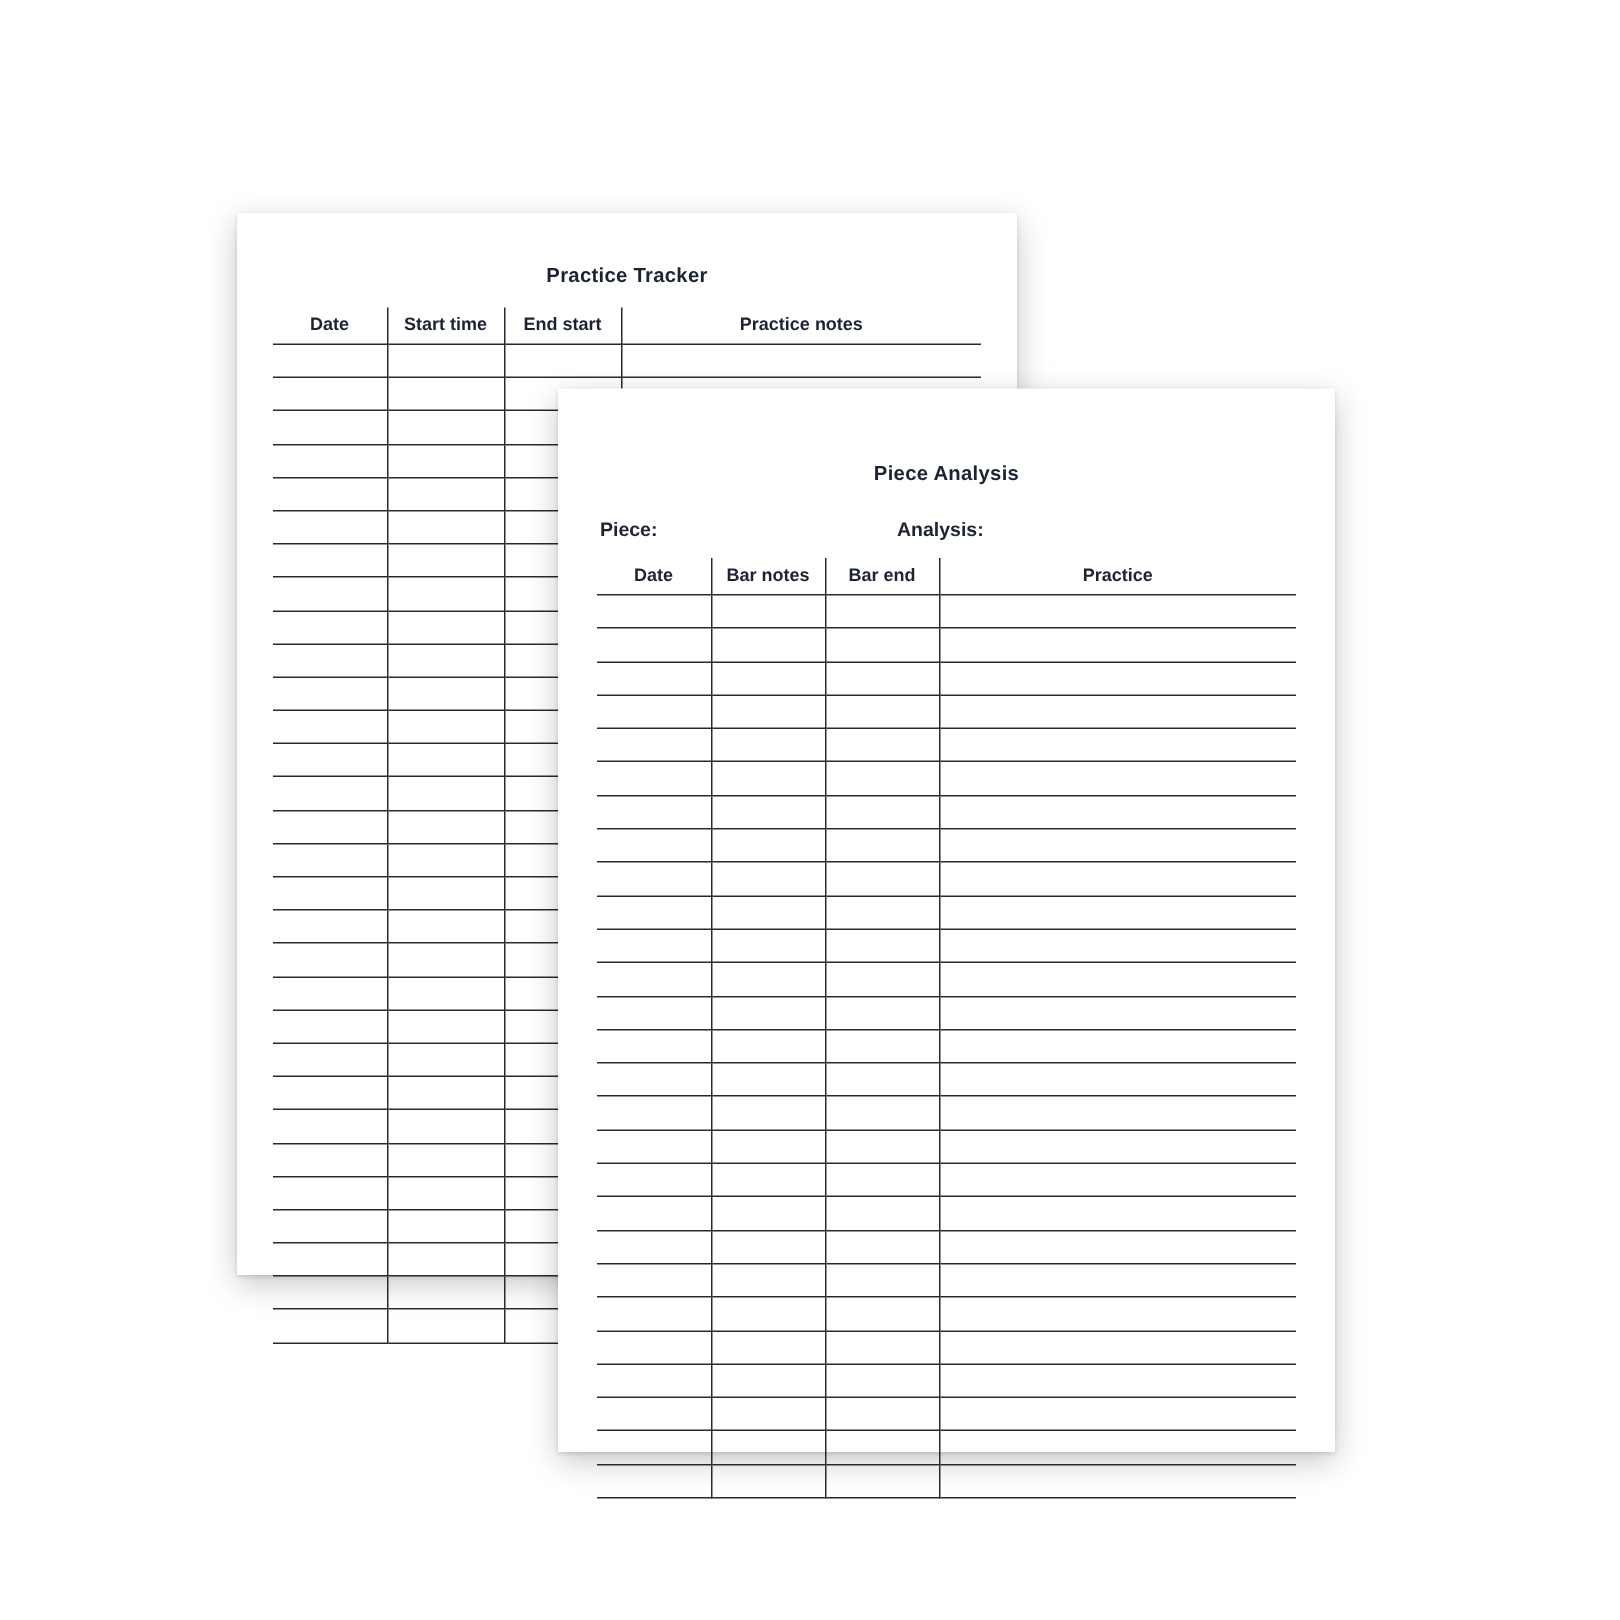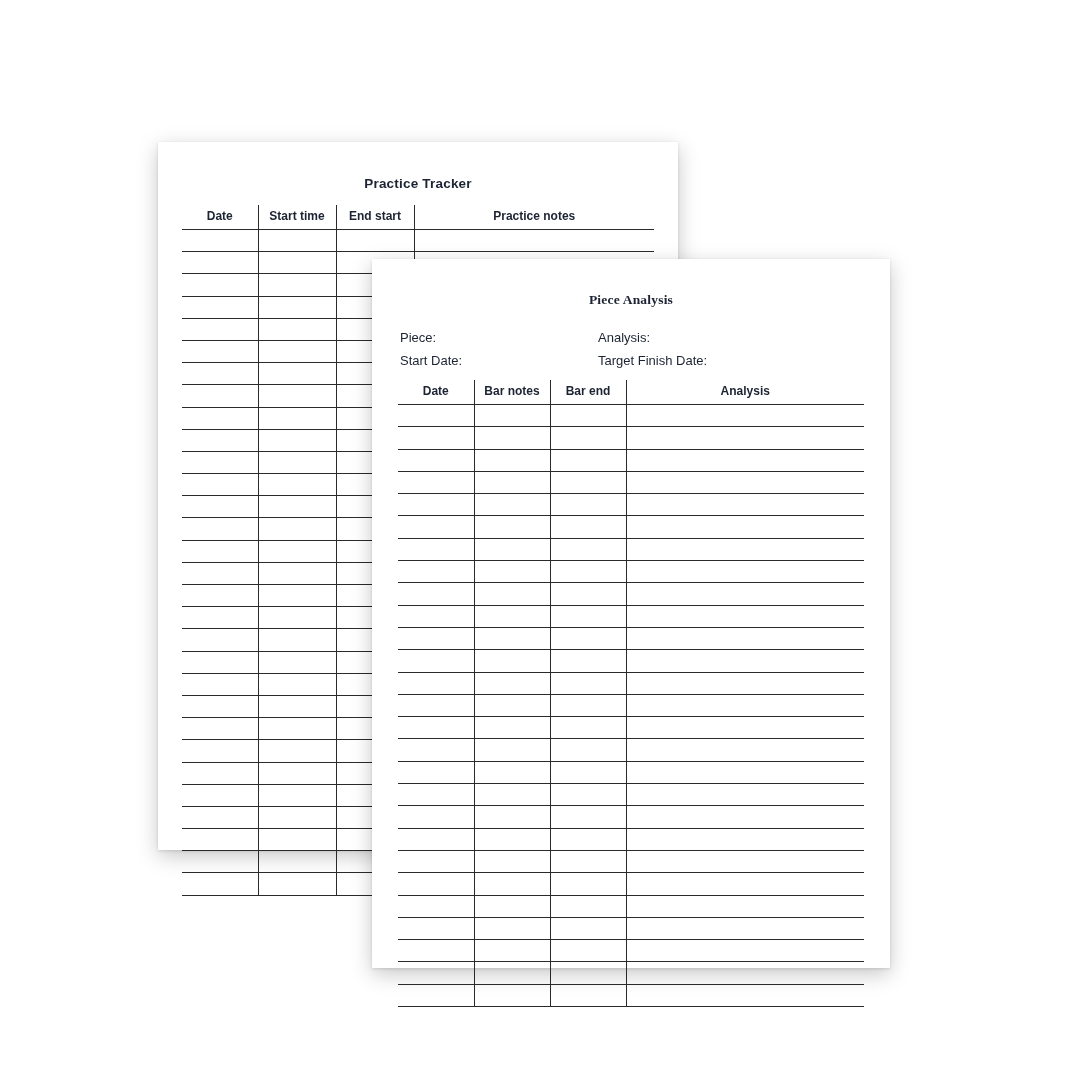--- a/index.html
+++ b/index.html
@@ -53,30 +53,30 @@
     font-weight: bold;
     color: #1c2333;
     letter-spacing: 0.2px;
   }
 
   #sheet-practice .sheet-title {
     margin-top: 34px;
   }
 
   #sheet-piece .sheet-title {
-    margin-top: 33px;
-    font-family: Liberation Serif, serif;
+    margin-top: 49px;
   }
 
   
   .meta-block {
     margin: 22px 12px 0 0;
     padding: 0 28px 0 28px;
     font-size: 13px;
     color: #1c2333;
+    font-weight: bold;
   }
   .meta-row {
     display: flex;
     margin-bottom: 8px;
   }
   .meta-col-left {
     width: 198px;
     flex: 0 0 198px;
   }
   .meta-col-right {
@@ -341,40 +341,36 @@
   </div>
 
   <div class="sheet" id="sheet-piece">
     <div class="sheet-title">Piece Analysis</div>
 
     <div class="meta-block">
       <div class="meta-row">
         <div class="meta-col-left">Piece:</div>
         <div class="meta-col-right">Analysis:</div>
       </div>
-      <div class="meta-row">
-        <div class="meta-col-left">Start Date:</div>
-        <div class="meta-col-right">Target Finish Date:</div>
-      </div>
     </div>
 
     <div id="piece-table-wrap">
       <table class="grid" id="piece-table">
         <colgroup>
           <col class="c-date">
             <col class="c-bs">
             <col class="c-be">
             <col class="c-th">
         </colgroup>
         <thead>
           <tr>
             <th class="vline">Date</th>
             <th class="vline">Bar notes</th>
             <th class="vline">Bar end</th>
-            <th>Analysis</th>
+            <th>Practice</th>
           </tr>
         </thead>
         <tbody id="piece-body">
             <tr>
               <td class="vline"></td>
               <td class="vline"></td>
               <td class="vline"></td>
               <td></td>
             </tr>
             <tr>

